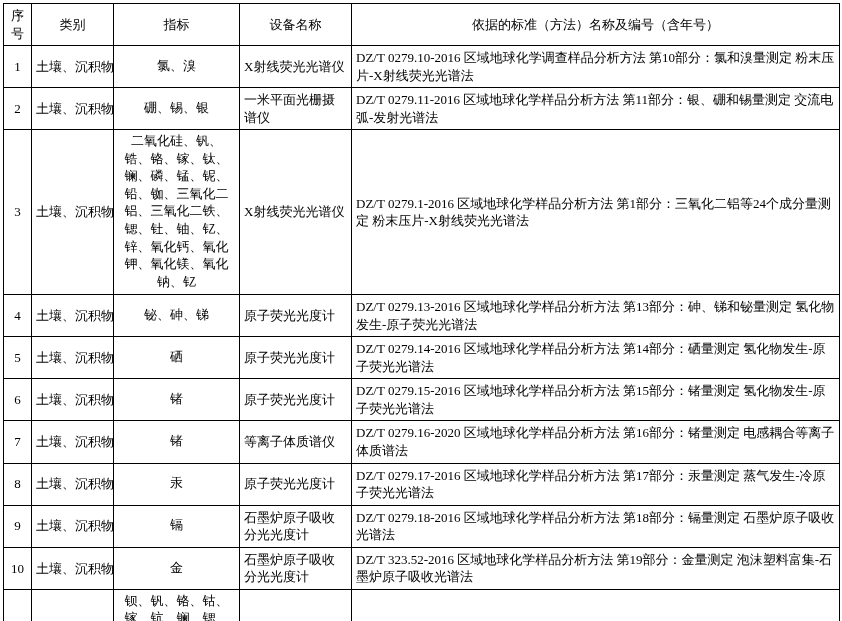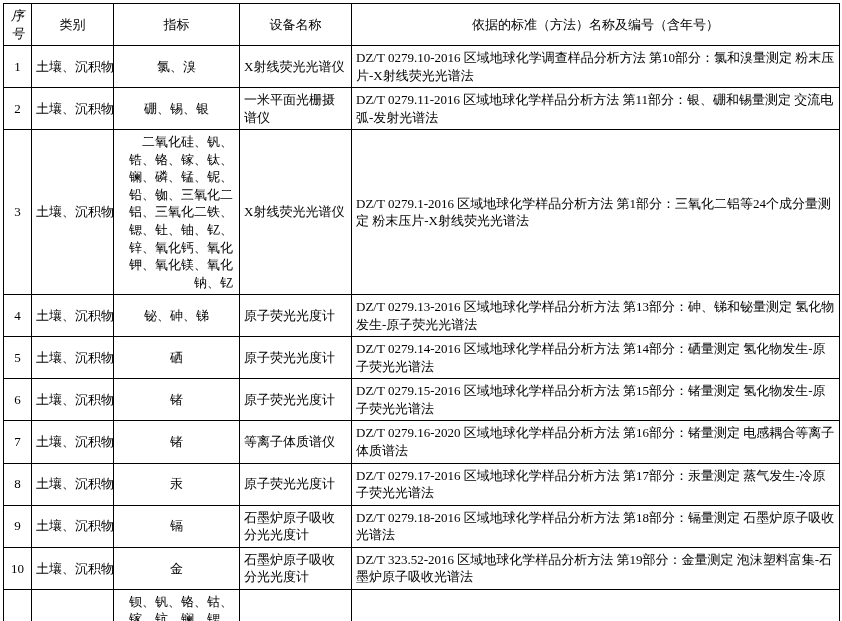--- a/index.html
+++ b/index.html
@@ -40,37 +40,37 @@
   col.c-dev { width: 112px; }
   col.c-std { width: 488px; }
 
   thead td {
     text-align: center;
     font-size: 13px;
     padding: 4px 3px;
   }
   .hdr-idx {
     line-height: 1.2;
-    font-style: italic;
   }
   td.idx {
     text-align: center;
     font-size: 13px;
   }
   td.cat {
     text-align: left;
     font-size: 13px;
     white-space: nowrap;
   }
   td.ind {
     text-align: center;
     font-size: 13px;
+    font-family: Liberation Mono, monospace;
   }
   td.ind.multi {
-    text-align: right;
+    text-align: center;
     padding-left: 6px;
     padding-right: 6px;
   }
   td.dev {
     text-align: left;
     font-size: 13px;
   }
   td.std {
     text-align: left;
     font-size: 13px;

